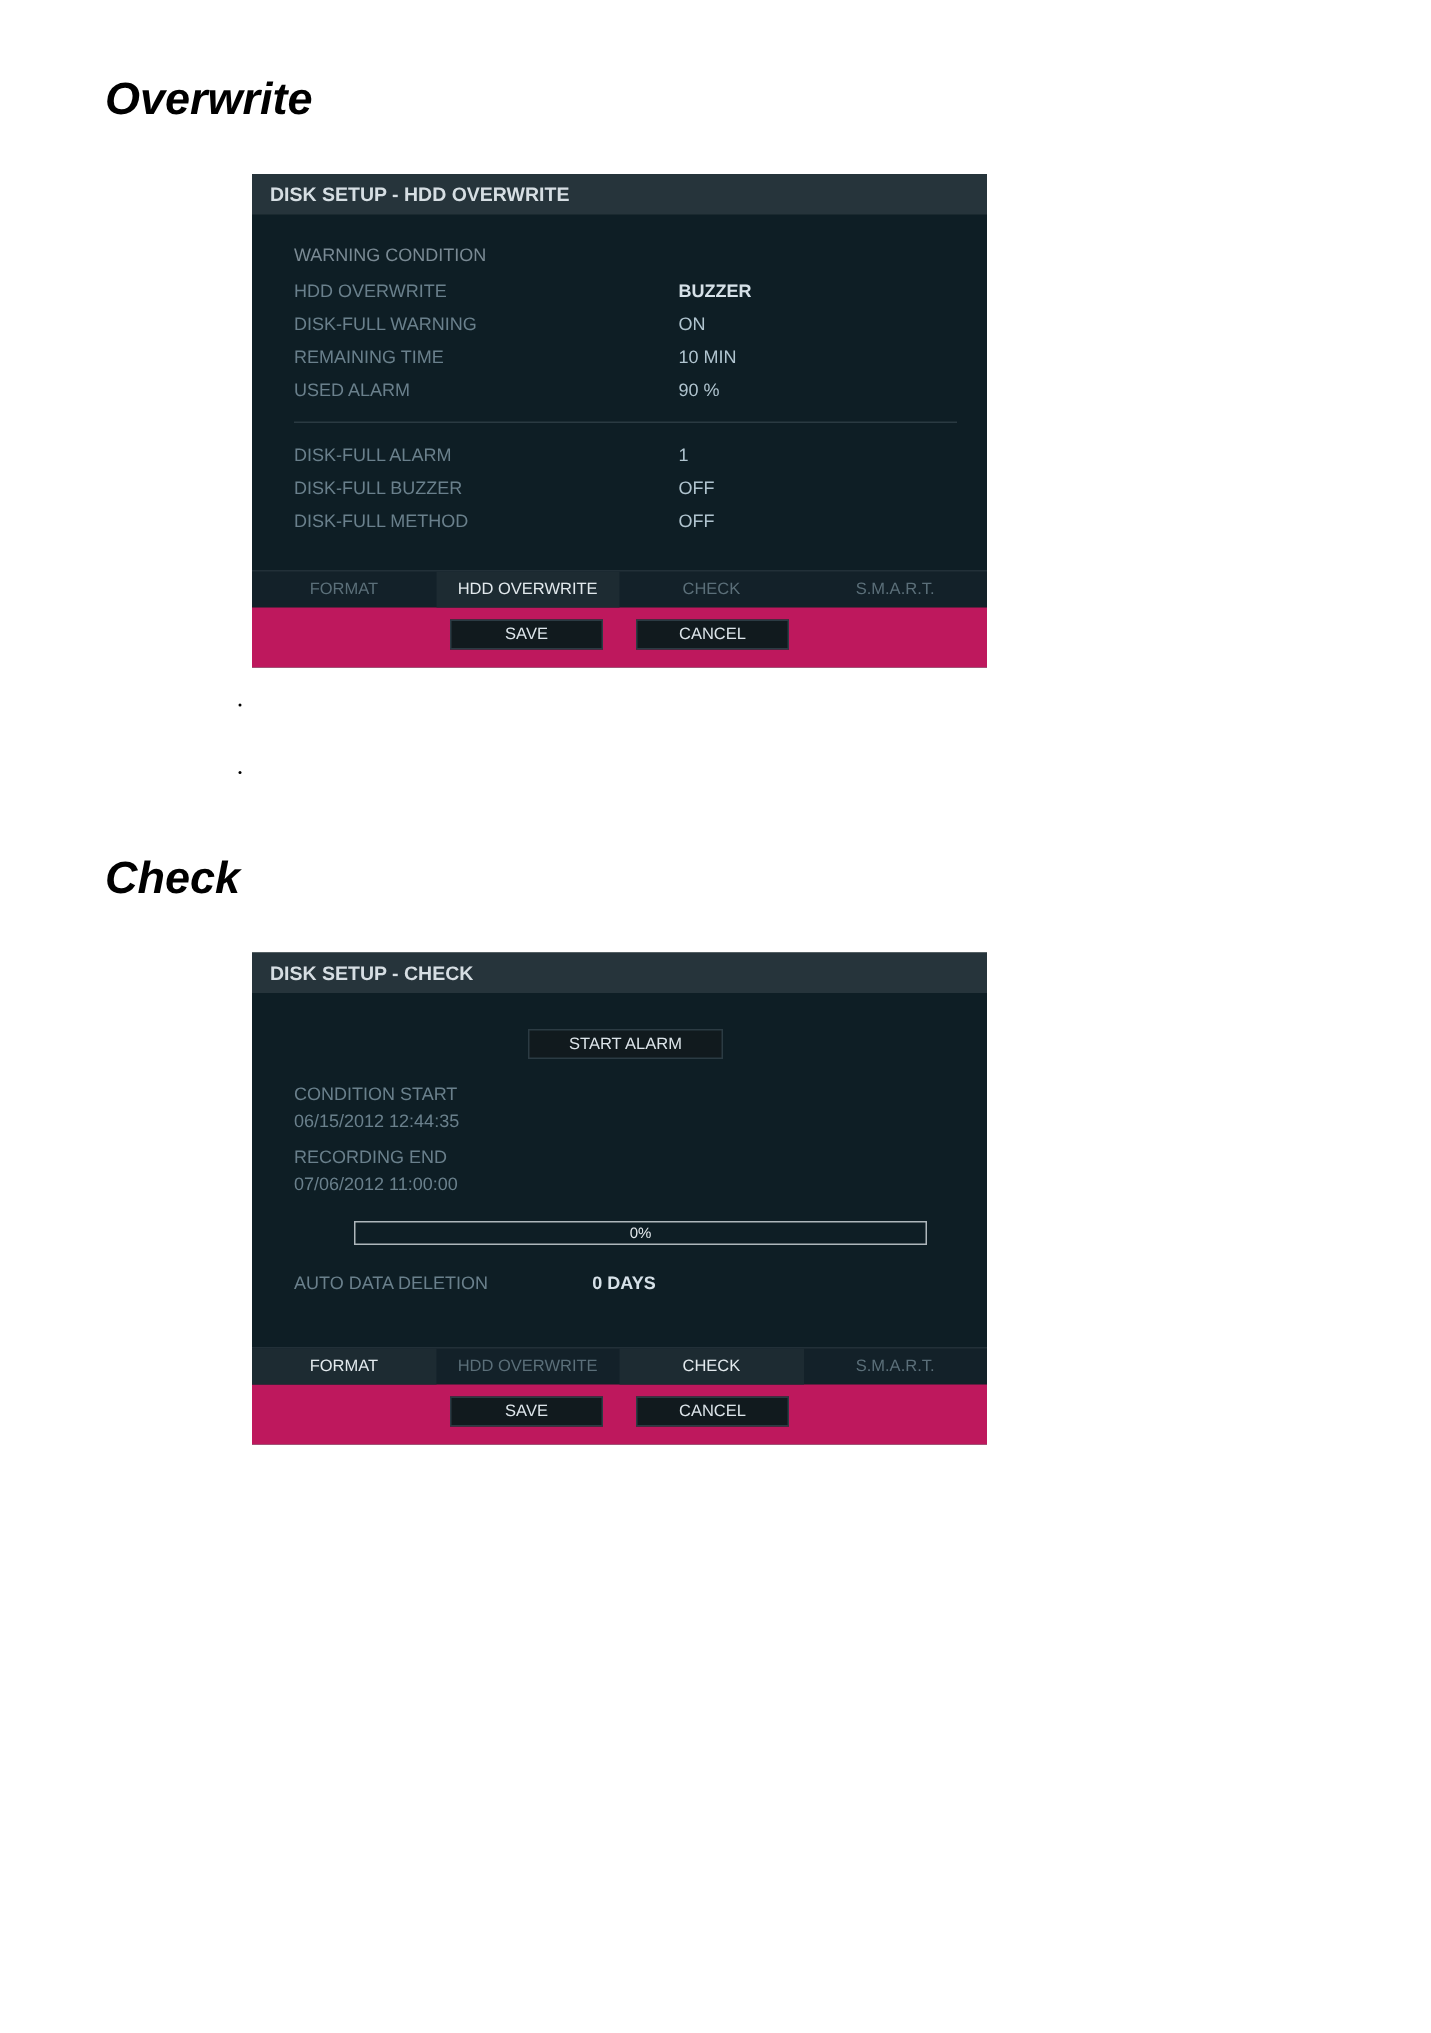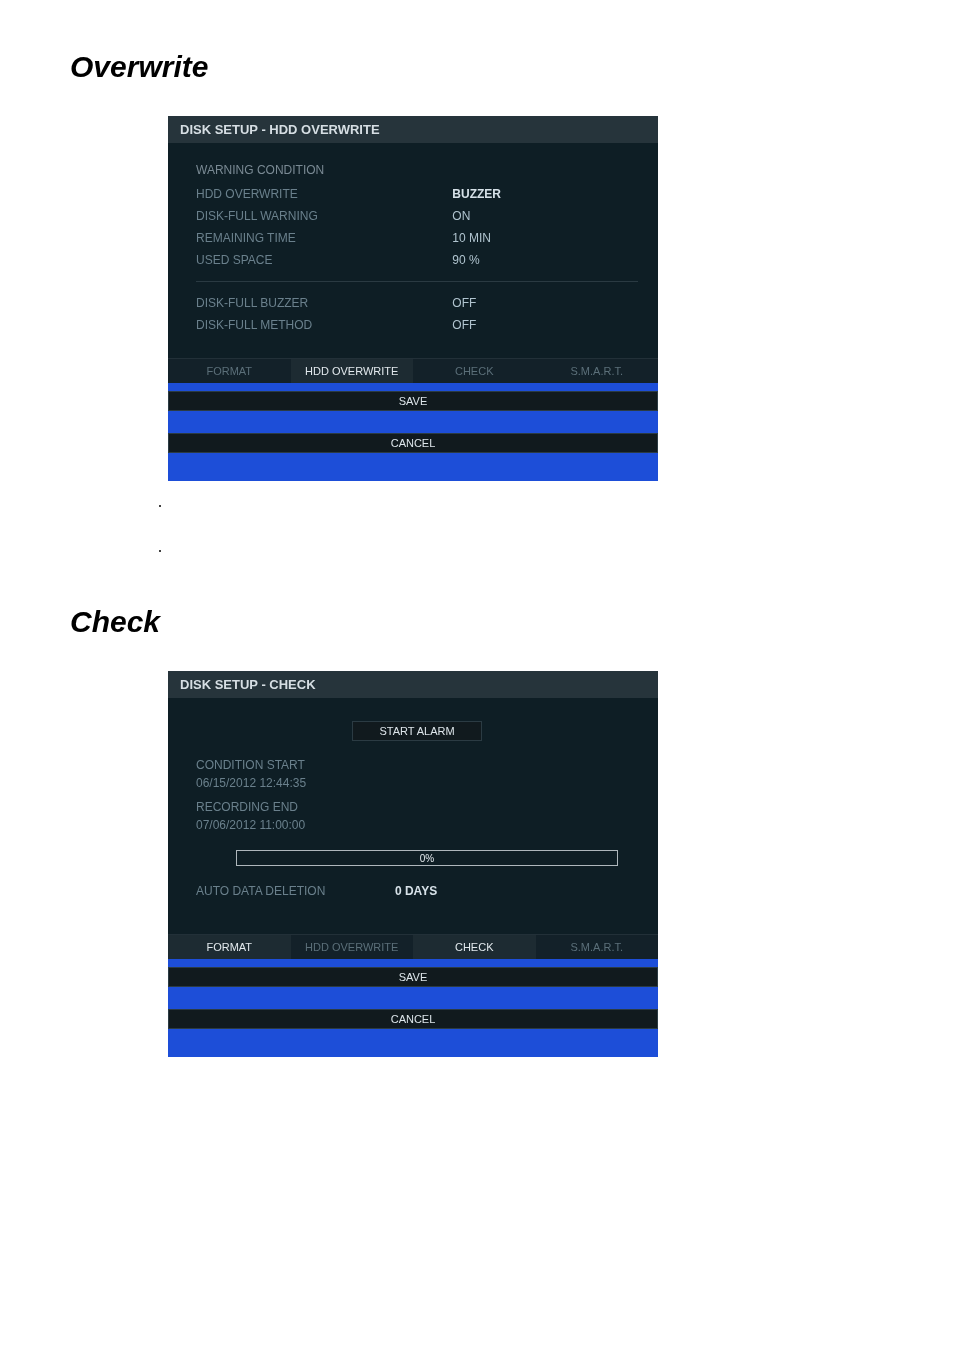--- a/index.html
+++ b/index.html
@@ -74,23 +74,22 @@
     color: #5b6f79;
   }
   .tab.active {
     background: #1d2b32;
     color: #e2e9ed;
   }
   .footer-buttons {
     display: flex;
     justify-content: center;
     gap: 22px;
-    padding: 8px 0 28px 0;
-    background: #1d4ed8;
-    flex-direction: column;
+    padding: 8px 0 12px 0;
+    background: #be185d;
   }
   .btn {
     background: #111a1e;
     border: 1px solid #2b3b43;
     color: #dde5ea;
     padding: 3px 20px;
     font-size: 11px;
     min-width: 60px;
     text-align: center;
   }
@@ -152,27 +151,31 @@
       </div>
       <div class="row">
         <span class="label">DISK-FULL WARNING</span>
         <span class="valueclick">ON</span>
       </div>
       <div class="row">
         <span class="label">REMAINING TIME</span>
         <span class="valueclick">10 MIN</span>
       </div>
       <div class="row">
-        <span class="label">USED SPACE</span>
+        <span class="label">USED ALARM</span>
         <span class="valueclick">90 %</span>
       </div>
 
       <div class="divider"></div>
 
 
+      <div class="row">
+        <span class="label">DISK-FULL ALARM</span>
+        <span class="valueclick">1</span>
+      </div>
       <div class="row">
         <span class="label">DISK-FULL BUZZER</span>
         <span class="valueclick">OFF</span>
       </div>
       <div class="row">
         <span class="label">DISK-FULL METHOD</span>
         <span class="valueclick">OFF</span>
       </div>
 
       <div style="height:18px"></div>

